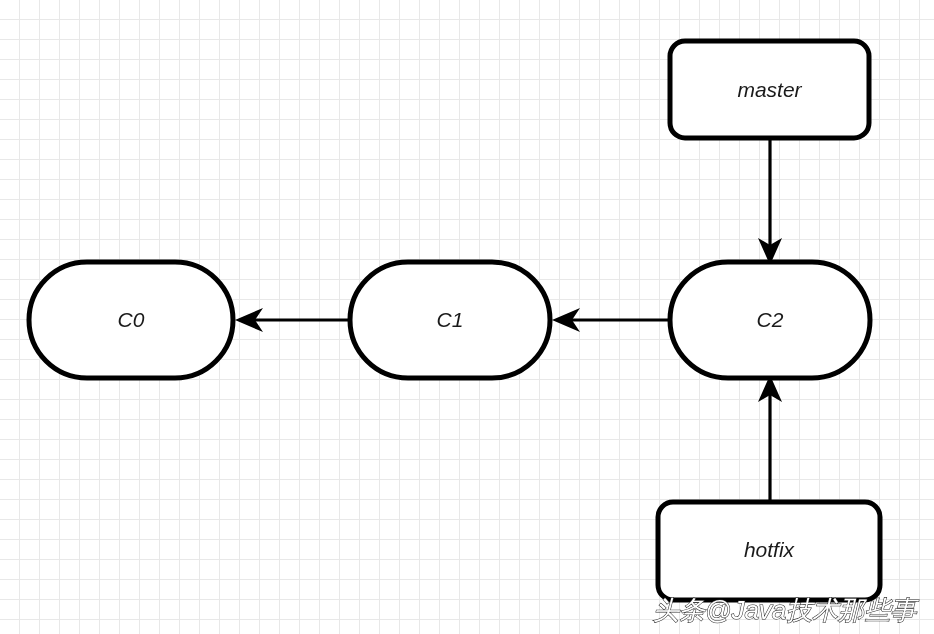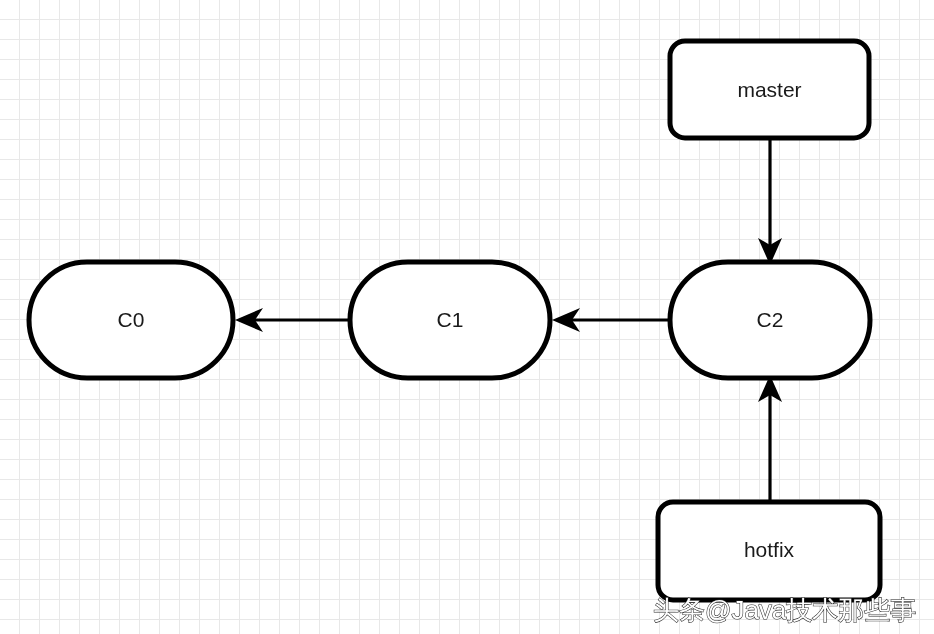--- a/index.html
+++ b/index.html
@@ -20,20 +20,21 @@
       linear-gradient(to right, #e8e8e8 1px, transparent 1px),
       linear-gradient(to bottom, #e8e8e8 1px, transparent 1px),
       linear-gradient(to right, #c9c9c9 1px, transparent 1px),
       linear-gradient(to bottom, #c9c9c9 1px, transparent 1px);
     background-size:
       20px 20px,
       20px 20px,
       80px 80px,
       80px 80px;
     background-position: -1px -1px, -1px -1px, -1px -1px, -1px -1px;
+    font-style: italic;
   }
   #diagram-svg {
     position: absolute;
     left: 0;
     top: 0;
     width: 934px;
     height: 634px;
   }
   .node-shape {
     fill: #ffffff;

